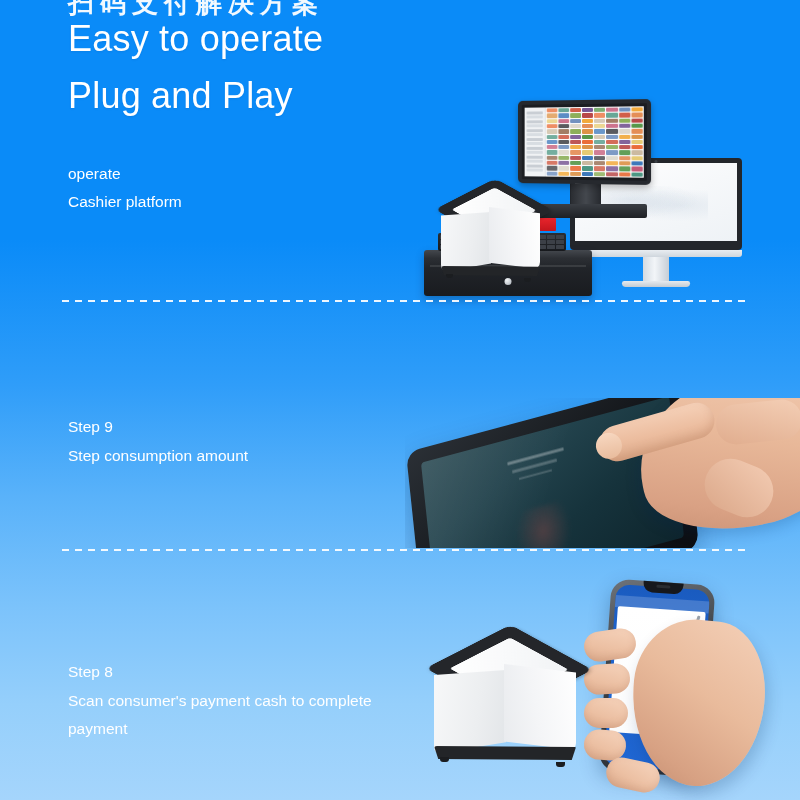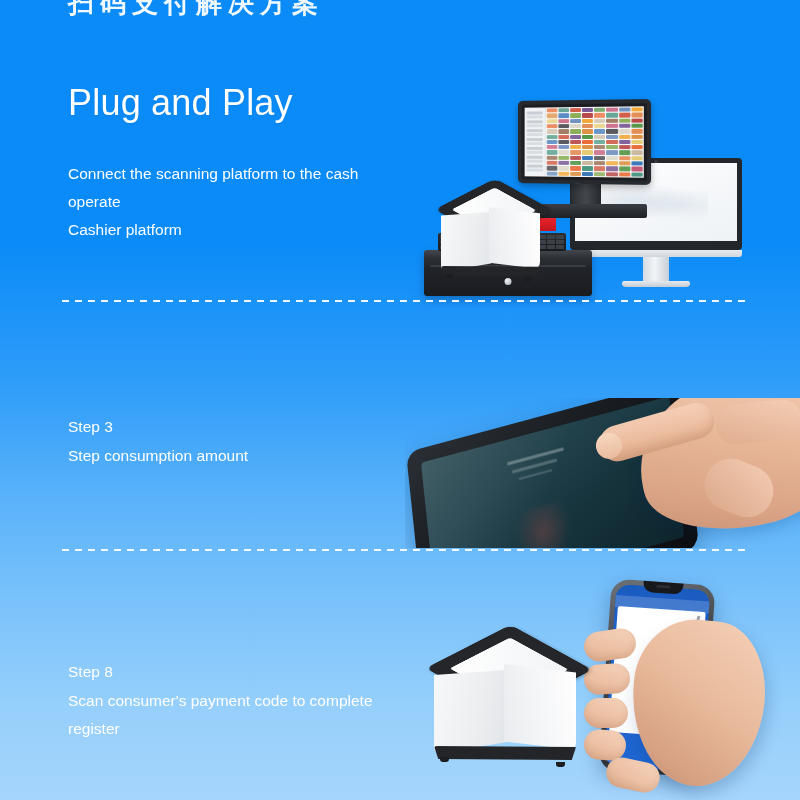--- a/index.html
+++ b/index.html
@@ -35,21 +35,21 @@
   }
 
   
   .headline {
     position:absolute; left:68px;
     color:#ffffff; font-size:36px; font-weight:400;
     letter-spacing:.2px; white-space:nowrap;
     text-shadow:0 1px 2px rgba(0,60,130,.12);
   }
   .headline.l1 { top:18px; }
-  .headline.l2 { top:82px; }
+  .headline.l2 { top:75px; }
 
   
   .steptext { position:absolute; left:68px; color:#ffffff; }
   .steptext .sname {
     font-size:15.5px; line-height:24px; margin-bottom:3px;
     color:#ffffff;
   }
   .steptext .sdesc {
     font-size:15.5px; line-height:28px; color:#ffffff;
     max-width:360px;
@@ -349,25 +349,25 @@
   #cube1 .foot.l{ left:8px; top:102px; width:7px; height:4px; }
   #cube1 .foot.r{ left:86px; top:106px; width:7px; height:4px; }
 </style>
 </head>
 <body>
 
 <div id="page">
 
   <div class="topstrip">扫码支付解决方案</div>
 
+  <div class="headline l1">Easy to operate</div>
   <div class="headline l2">Plug and Play</div>
 
   <div class="steptext" id="step1-text">
     <div class="sdesc">
-      <span>Connect the scanning platform to the cash</span>
       <span>operate</span>
       <span>Cashier platform</span>
     </div>
   </div>
 
   <div id="photo1">
 
     <div class="imac">
       <div class="imac-screen">
         <div class="imac-cam"></div>
@@ -569,21 +569,21 @@
       <div class="bodyR"></div>
       <div class="base"></div>
       <div class="foot l"></div>
       <div class="foot r"></div>
     </div>
   </div>
 
   <div class="divider" id="divider1"></div>
 
   <div class="steptext" id="step2-text">
-    <div class="sname">Step 3</div>
+    <div class="sname">Step 9</div>
     <div class="sdesc">
       <span>Step consumption amount</span>
     </div>
   </div>
 
   <div id="photo2">
     <div class="tablet">
       <div class="tablet-screen">
         <div class="tablet-glyph"></div>
         <div class="tablet-reflect"></div>
@@ -596,22 +596,22 @@
       <div class="finger thumb"></div>
       <div class="finger idx"></div>
     </div>
   </div>
 
   <div class="divider" id="divider2"></div>
 
   <div class="steptext" id="step3-text">
     <div class="sname">Step 8</div>
     <div class="sdesc">
-      <span>Scan consumer's payment code to complete</span>
-      <span>register</span>
+      <span>Scan consumer's payment cash to complete</span>
+      <span>payment</span>
     </div>
   </div>
 
   <div id="photo3">
 
     <div class="phone">
       <div class="phone-screen">
         <div class="phone-topbar"></div>
         <div class="phone-card"></div>
         <div class="phone-qrhint"></div>

